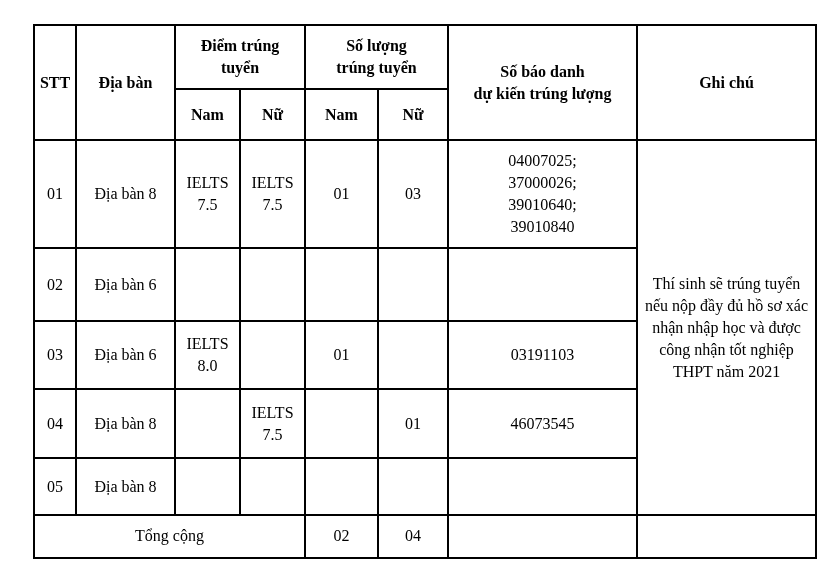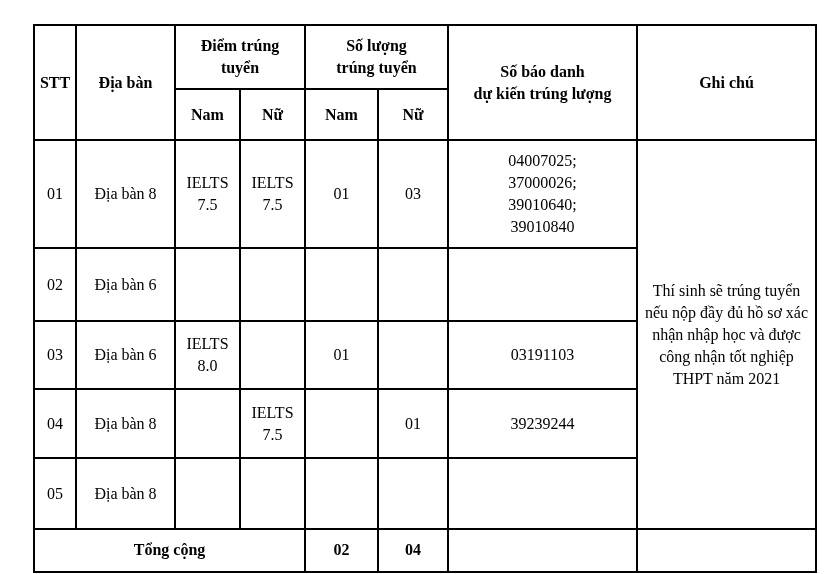--- a/index.html
+++ b/index.html
@@ -39,21 +39,21 @@
     font-weight: bold;
   }
   td.note-cell {
     text-align: justify;
     text-justify: inter-word;
     padding: 2px 6px 2px 6px;
     vertical-align: middle;
     margin-top: 48px;
   }
   tr.total-row td {
-    font-weight: bold;
+    font-weight: normal;
   }
 </style>
 </head>
 <body>
 
 <table class="admission">
   <colgroup>
     <col style="width:42px">
     <col style="width:99px">
     <col style="width:65px">
@@ -118,24 +118,24 @@
     <td>03191103</td>
   </tr>
 
   <tr style="height:69px">
     <td>04</td>
     <td>Địa bàn 8</td>
     <td></td>
     <td>IELTS 7.5</td>
     <td></td>
     <td>01</td>
-    <td>39239244</td>
+    <td>46073545</td>
   </tr>
 
-  <tr style="height:71px">
+  <tr style="height:57px">
     <td>05</td>
     <td>Địa bàn 8</td>
     <td></td>
     <td></td>
     <td></td>
     <td></td>
     <td></td>
   </tr>
 
   <tr style="height:42px" class="total-row">

